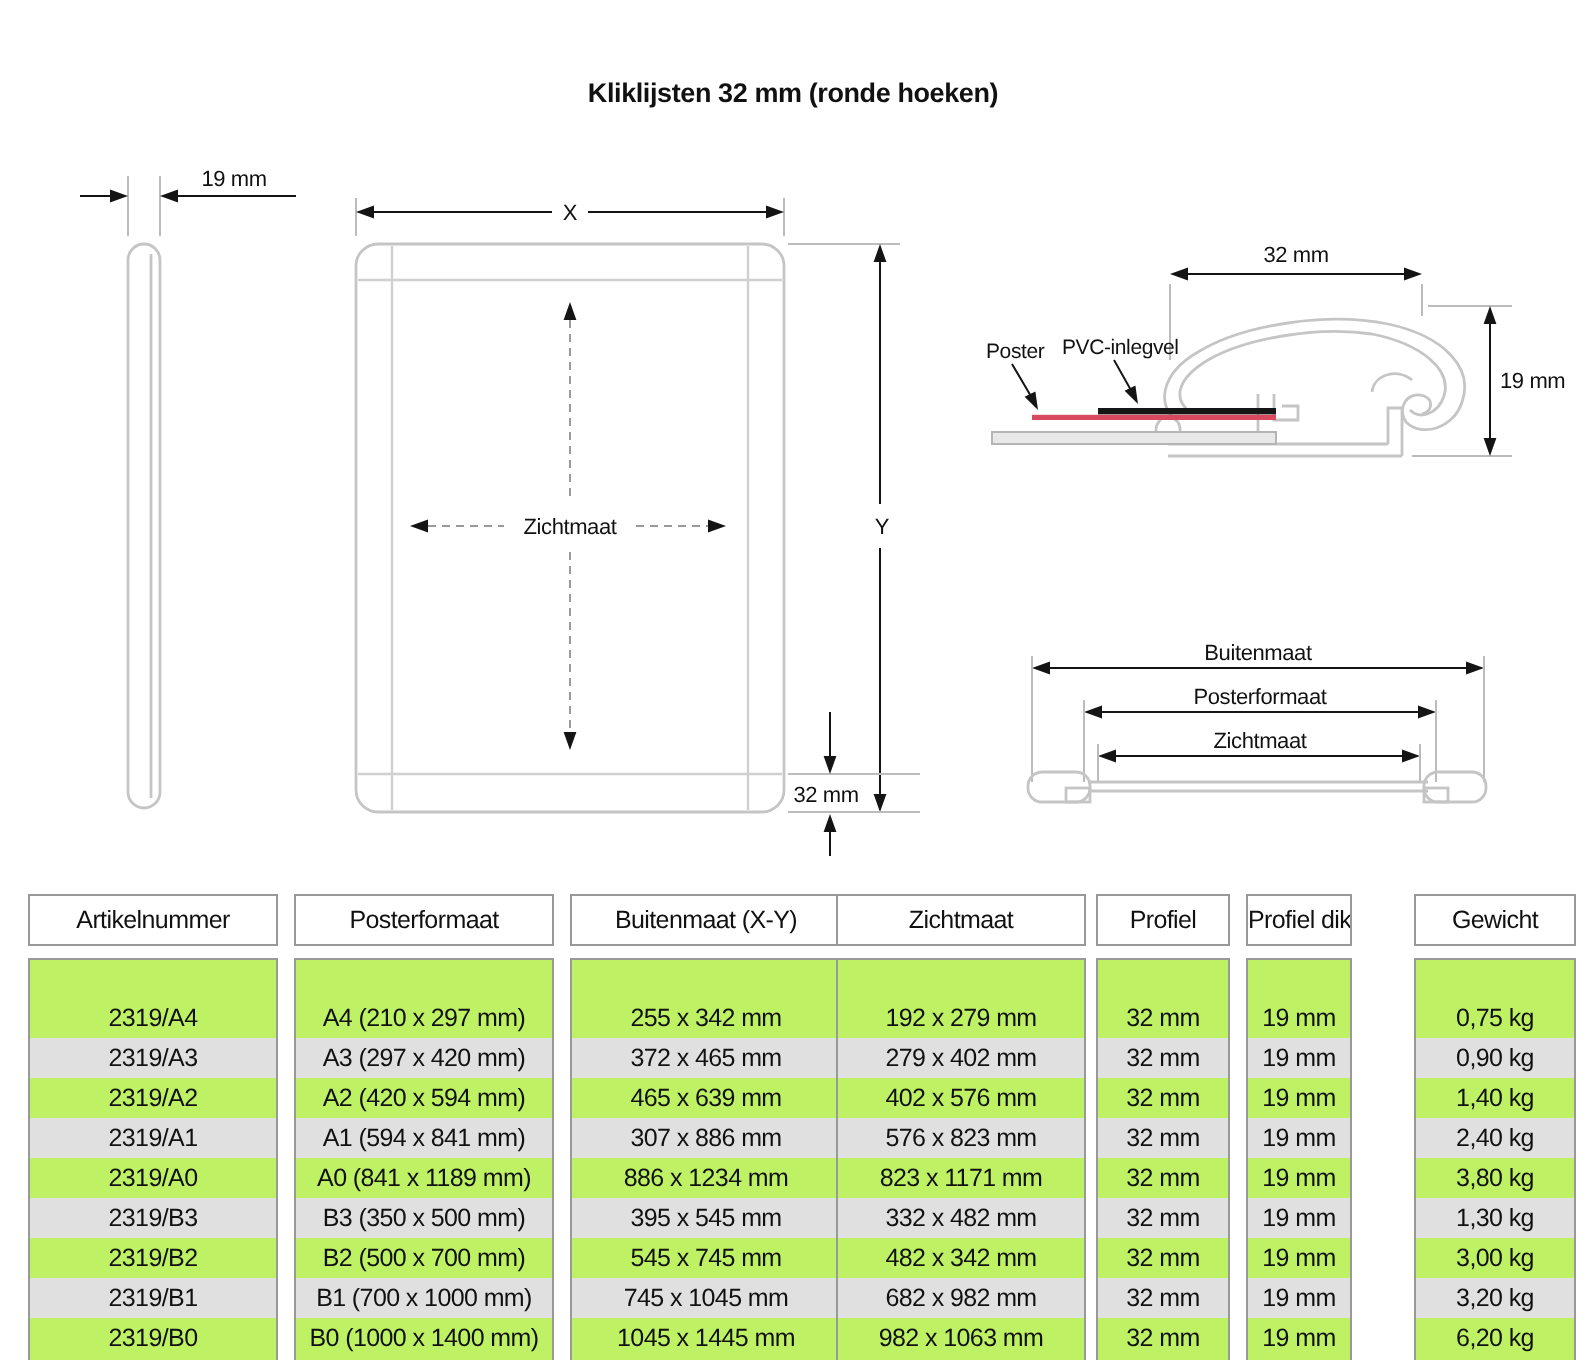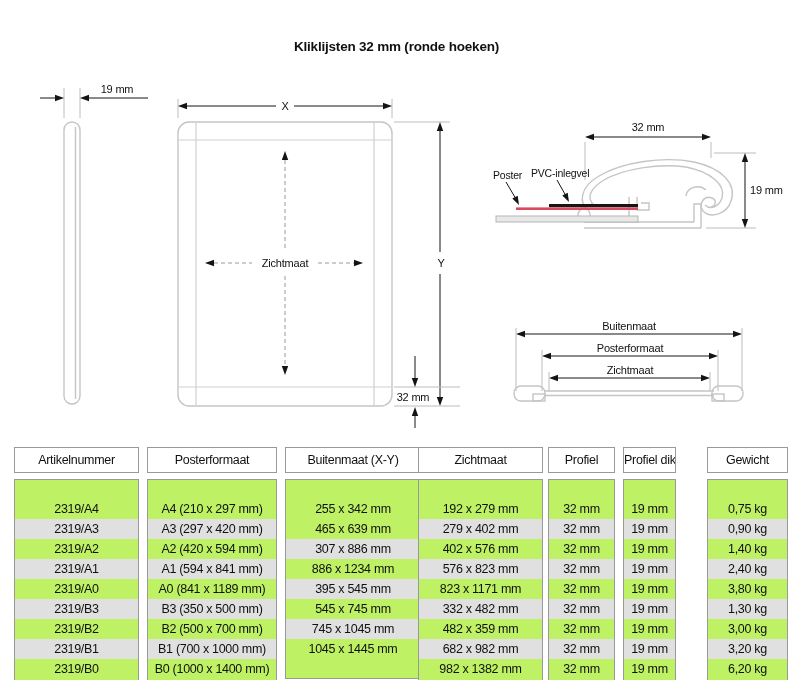--- a/index.html
+++ b/index.html
@@ -185,41 +185,42 @@
         <div class="tcell alt">B3 (350 x 500 mm)</div>
         <div class="tcell">B2 (500 x 700 mm)</div>
         <div class="tcell alt">B1 (700 x 1000 mm)</div>
         <div class="tcell">B0 (1000 x 1400 mm)</div>
       </div>
     </div>
     <div class="tcol" style="left: 285px; width: 136px;">
       <div class="thead">Buitenmaat (X-Y)</div>
       <div class="tbody">
         <div class="tcell">255 x 342 mm</div>
+        <div class="tcell alt">372 x 465 mm</div>
         <div class="tcell">465 x 639 mm</div>
         <div class="tcell alt">307 x 886 mm</div>
         <div class="tcell">886 x 1234 mm</div>
         <div class="tcell alt">395 x 545 mm</div>
         <div class="tcell">545 x 745 mm</div>
         <div class="tcell alt">745 x 1045 mm</div>
         <div class="tcell">1045 x 1445 mm</div>
       </div>
     </div>
     <div class="tcol" style="left: 418px; width: 125px;">
       <div class="thead">Zichtmaat</div>
       <div class="tbody">
         <div class="tcell">192 x 279 mm</div>
         <div class="tcell alt">279 x 402 mm</div>
         <div class="tcell">402 x 576 mm</div>
         <div class="tcell alt">576 x 823 mm</div>
         <div class="tcell">823 x 1171 mm</div>
         <div class="tcell alt">332 x 482 mm</div>
-        <div class="tcell">482 x 359 mm</div>
+        <div class="tcell">482 x 342 mm</div>
         <div class="tcell alt">682 x 982 mm</div>
-        <div class="tcell">982 x 1382 mm</div>
+        <div class="tcell">982 x 1063 mm</div>
       </div>
     </div>
     <div class="tcol" style="left: 548px; width: 67px;">
       <div class="thead">Profiel</div>
       <div class="tbody">
         <div class="tcell">32 mm</div>
         <div class="tcell alt">32 mm</div>
         <div class="tcell">32 mm</div>
         <div class="tcell alt">32 mm</div>
         <div class="tcell">32 mm</div>

